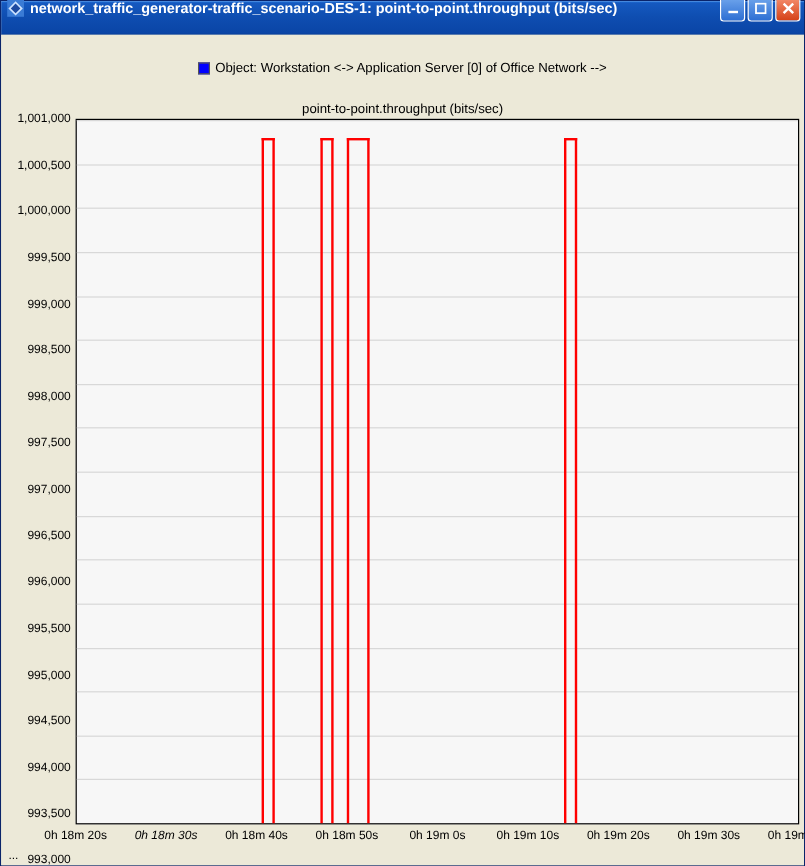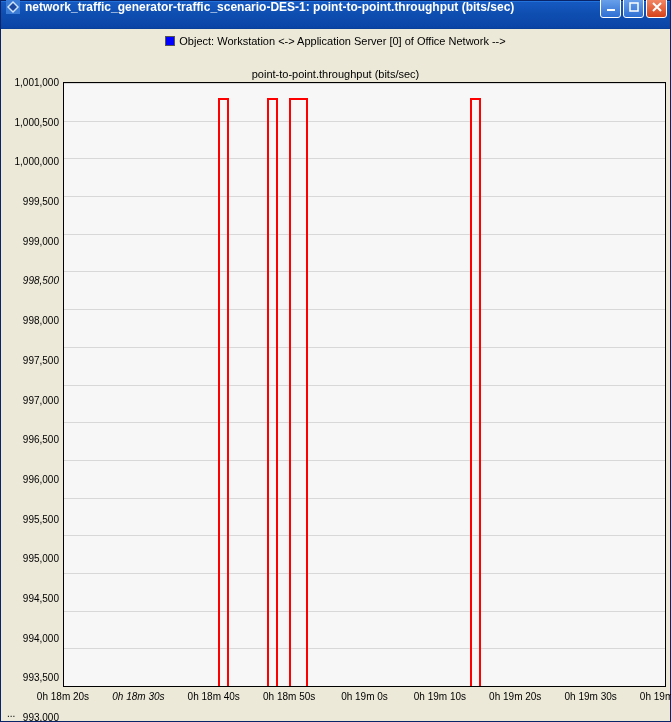--- a/index.html
+++ b/index.html
@@ -67,21 +67,21 @@
     flex: 1;
     padding: 4px;
     display: flex;
     flex-direction: column;
     background: #ece9d8;
   }
   .legend {
     text-align: center;
     font-size: 11px;
     color: #000;
-    margin: 2px 0 0 0;
+    margin: 18px 0 0 0;
   }
   .legend-row {
     display: inline-flex;
     align-items: center;
     gap: 4px;
     margin: 0 4px;
   }
   .legend-swatch {
     width: 10px;
     height: 10px;
@@ -216,21 +216,21 @@
             <div class="y-tick" style="top: 93.75%;">993,500</div>
             <div class="y-tick" style="top: 87.5%;">994,000</div>
             <div class="y-tick" style="top: 81.25%;">994,500</div>
             <div class="y-tick" style="top: 75%;">995,000</div>
             <div class="y-tick" style="top: 68.75%;">995,500</div>
             <div class="y-tick" style="top: 62.5%;">996,000</div>
             <div class="y-tick" style="top: 56.25%;">996,500</div>
             <div class="y-tick" style="top: 50%;">997,000</div>
             <div class="y-tick" style="top: 43.75%;">997,500</div>
             <div class="y-tick" style="top: 37.5%;">998,000</div>
-            <div class="y-tick" style="top: 31.25%; font-style: italic;">998,500</div>
+            <div class="y-tick" style="top: 31.25%;">998,500</div>
             <div class="y-tick" style="top: 25%;">999,000</div>
             <div class="y-tick" style="top: 18.75%;">999,500</div>
             <div class="y-tick" style="top: 12.5%;">1,000,000</div>
             <div class="y-tick" style="top: 6.25%;">1,000,500</div>
             <div class="y-tick" style="top: 0%;">1,001,000</div>
           </div>
         <div class="y-ellipsis">...</div>
       </div>
       <div class="plot-wrap">
         <div class="plot" id="plot">

